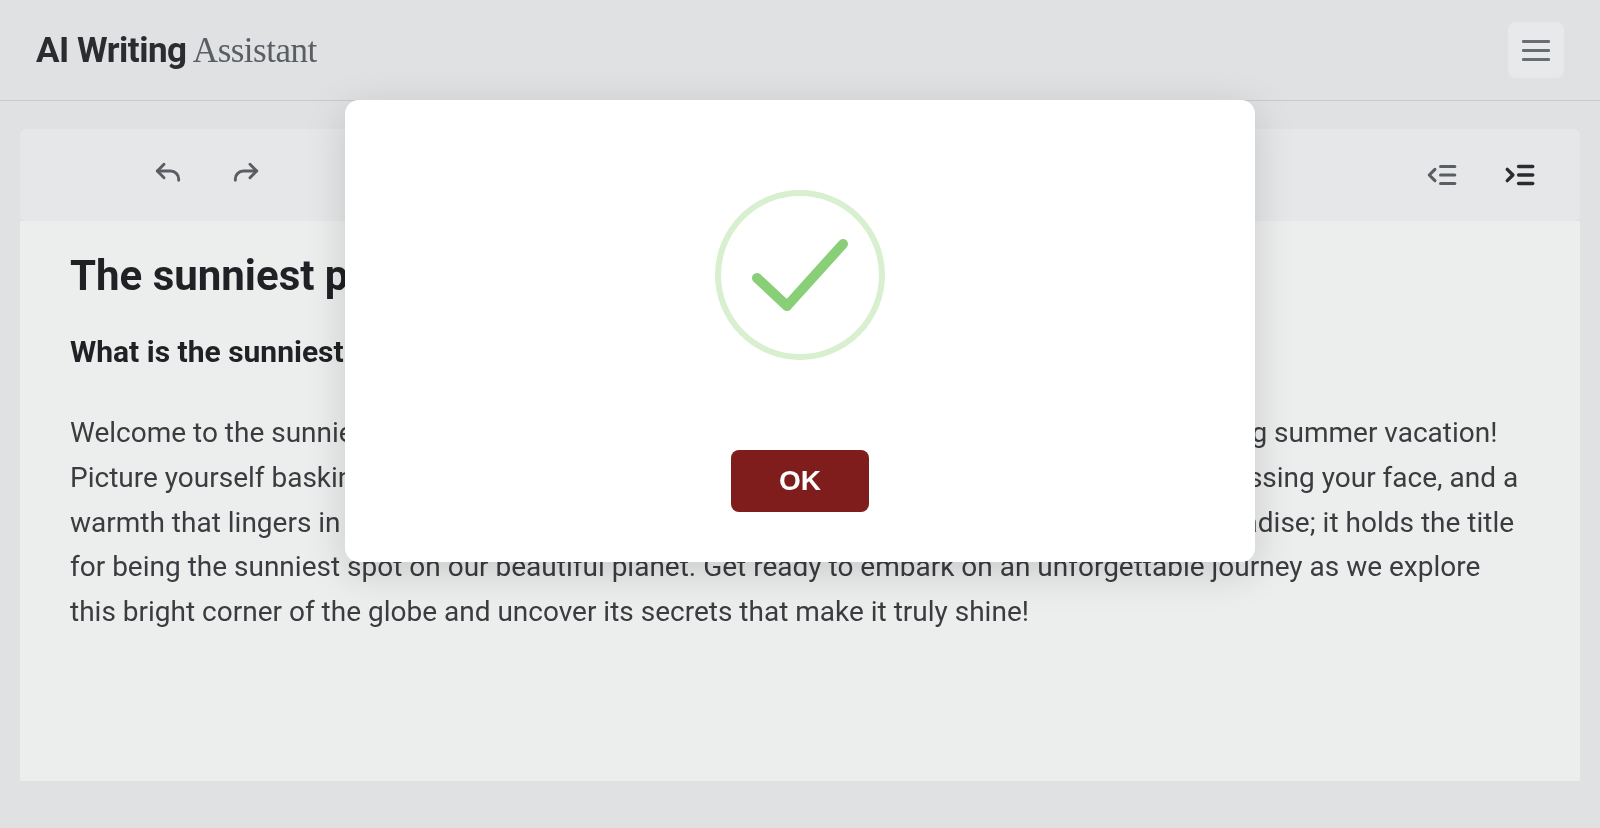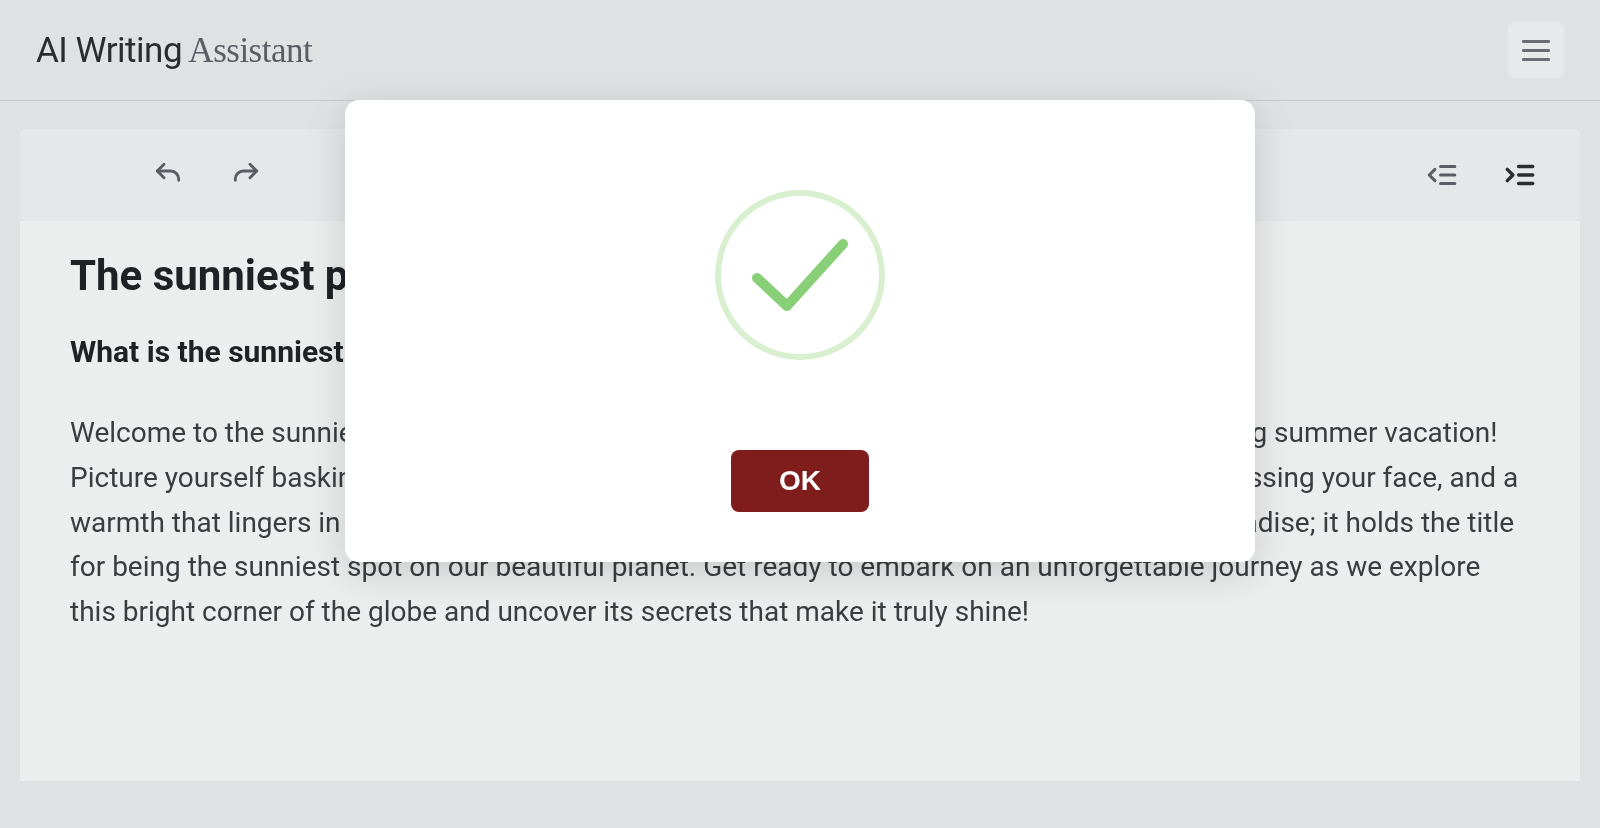--- a/index.html
+++ b/index.html
@@ -22,21 +22,21 @@
       padding: 22px 36px 22px 36px;
       background: #dfe1e3;
       border-bottom: 1px solid #c8cacc;
     }
     .app-title {
       font-size: 35px;
       color: #2a2c30;
       letter-spacing: -0.5px;
     }
     .app-title .bold {
-      font-weight: 400;
+      font-weight: 700;
     }
     .app-title .light {
       font-weight: 400;
       color: #5a5d63;
       font-family: Liberation Serif, serif;
     }
     .menu-btn {
       width: 56px;
       height: 56px;
       background: #e8e9eb;

